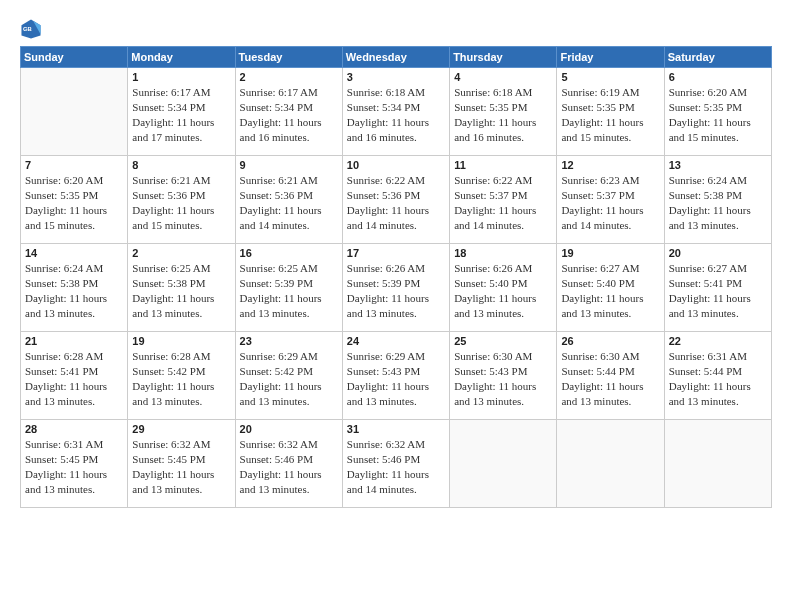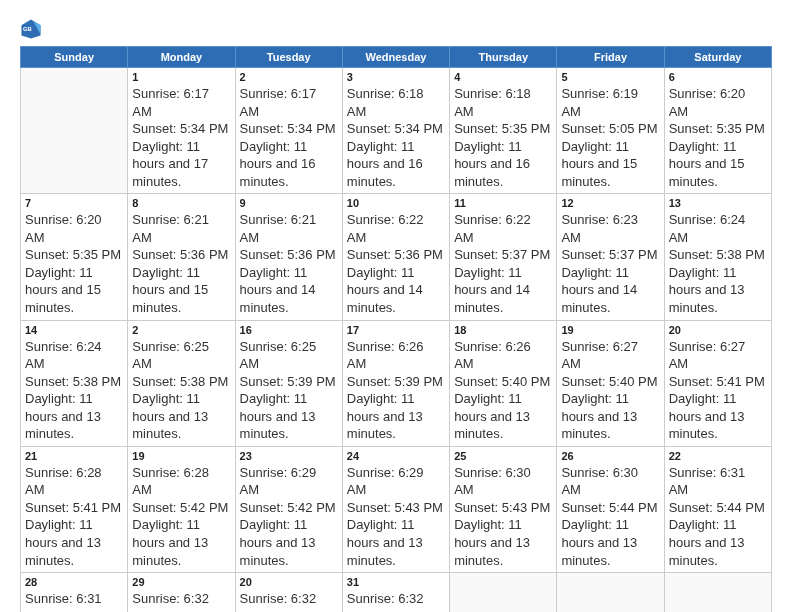--- a/index.html
+++ b/index.html
@@ -56,21 +56,21 @@
       width: 100%;
       border-collapse: collapse;
       table-layout: fixed;
     }
     .calendar thead th {
       background: #2e6db4;
       color: #fff;
       font-size: 11px;
       font-weight: bold;
       padding: 4px 3px;
-      text-align: center;
+      text-align: left;
       border: 1px solid #5a90cc;
     }
     .calendar tbody td {
       border: 1px solid #ccc;
       vertical-align: top;
       padding: 3px 4px;
       height: 88px;
       font-size: 9px;
       color: #333;
       background: #fff;
@@ -78,23 +78,24 @@
     .calendar tbody td.empty {
       background: #f9f9f9;
     }
     .day-number {
       font-size: 11px;
       font-weight: bold;
       margin-bottom: 2px;
       color: #222;
     }
     .day-info {
-      font-size: 13px;
+      font-size: 11px;
       line-height: 1.35;
       color: #333;
+      font-family: Liberation Serif, serif;
     }
   </style>
 </head>
 <body>
 
 <div class="page">
   <div class="header">
     <div class="logo">
       <svg class="logo-icon" viewBox="0 0 30 30">
         <polygon points="15,2 28,10 28,24 15,28 2,24 2,10" fill="#2e6db4"></polygon>
@@ -147,21 +148,21 @@
           </td>
           <td>
             <div class="day-number">4</div>
             <div class="day-info" style="white-space: pre-line;">Sunrise: 6:18 AM
 Sunset: 5:35 PM
 Daylight: 11 hours and 16 minutes.</div>
           </td>
           <td>
             <div class="day-number">5</div>
             <div class="day-info" style="white-space: pre-line;">Sunrise: 6:19 AM
-Sunset: 5:05 PM
+Sunset: 5:35 PM
 Daylight: 11 hours and 15 minutes.</div>
           </td>
           <td>
             <div class="day-number">6</div>
             <div class="day-info" style="white-space: pre-line;">Sunrise: 6:20 AM
 Sunset: 5:35 PM
 Daylight: 11 hours and 15 minutes.</div>
           </td>
         </tr>
         <tr>

